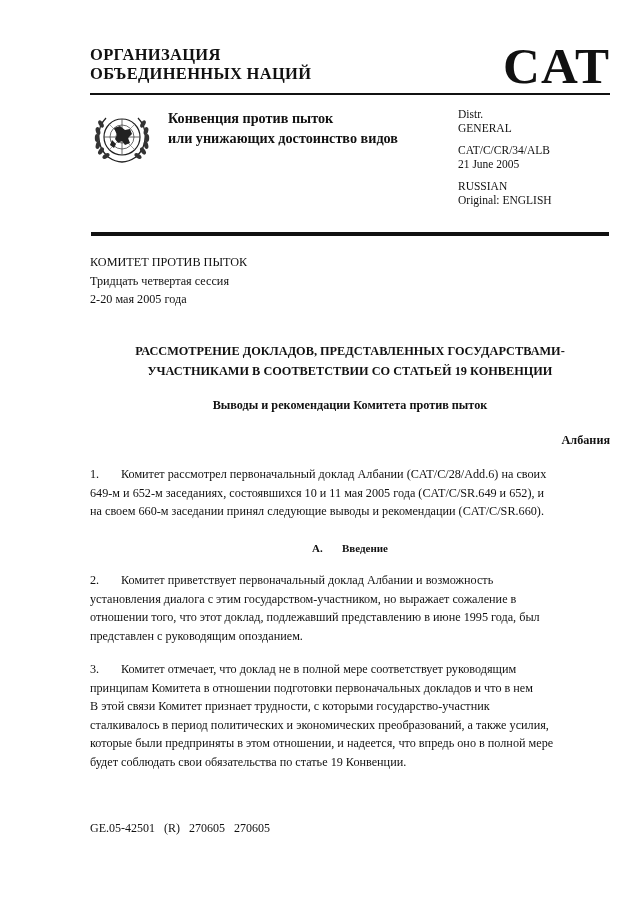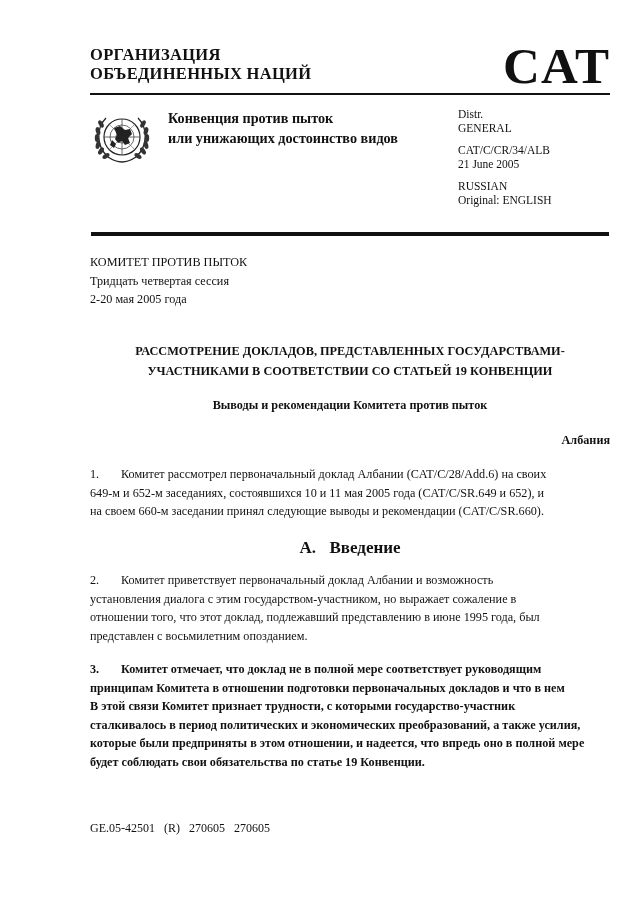--- a/index.html
+++ b/index.html
@@ -90,36 +90,36 @@
       left: 90px; width: 520px; top: 432px;
       text-align: right;
       font-weight: bold;
       font-size: 12.2px;
       line-height: 16px;
     }
     .section-heading {
       left: 90px; width: 520px; top: 540px;
       text-align: center;
       font-weight: bold;
-      font-size: 17px;
+      font-size: 11px;
       line-height: 16px;
     }
     .section-heading .letter { display: inline-block; width: 30px; text-align: left; }
 
     
     .para {
       left: 90px; width: 520px;
       font-size: 12.2px;
       line-height: 18.5px;
     }
     .para .line { white-space: nowrap; }
     .para .num { display: inline-block; width: 31px; }
     .p1 { top: 465px; }
     .p2 { top: 571px; font-family: Liberation Serif, serif; }
-    .p3 { top: 660px; font-weight: bold; }
+    .p3 { top: 660px; }
 
     
     .footer-code {
       left: 90px; top: 821px;
       font-size: 12px;
       line-height: 14px;
       white-space: pre;
     }
   </style>
 </head>
@@ -212,21 +212,21 @@
 </div>
 
 <div class="abs section-heading">
   <span class="letter">A.</span><span>Введение</span>
 </div>
 
 <div class="abs para p2">
   <div class="line"><span class="num">2.</span><span>Комитет приветствует первоначальный доклад Албании и возможность</span></div>
   <div class="line">установления диалога с этим государством-участником, но выражает сожаление в</div>
   <div class="line">отношении того, что этот доклад, подлежавший представлению в июне 1995 года, был</div>
-  <div class="line">представлен с восьмилетним опозданием.</div>
+  <div class="line">представлен с руководящим опозданием.</div>
 </div>
 
 <div class="abs para p3">
   <div class="line"><span class="num">3.</span><span>Комитет отмечает, что доклад не в полной мере соответствует руководящим</span></div>
   <div class="line">принципам Комитета в отношении подготовки первоначальных докладов и что в нем</div>
   <div class="line">В этой связи Комитет признает трудности, с которыми государство-участник</div>
   <div class="line">сталкивалось в период политических и экономических преобразований, а также усилия,</div>
   <div class="line">которые были предприняты в этом отношении, и надеется, что впредь оно в полной мере</div>
   <div class="line">будет соблюдать свои обязательства по статье 19 Конвенции.</div>
 </div>

